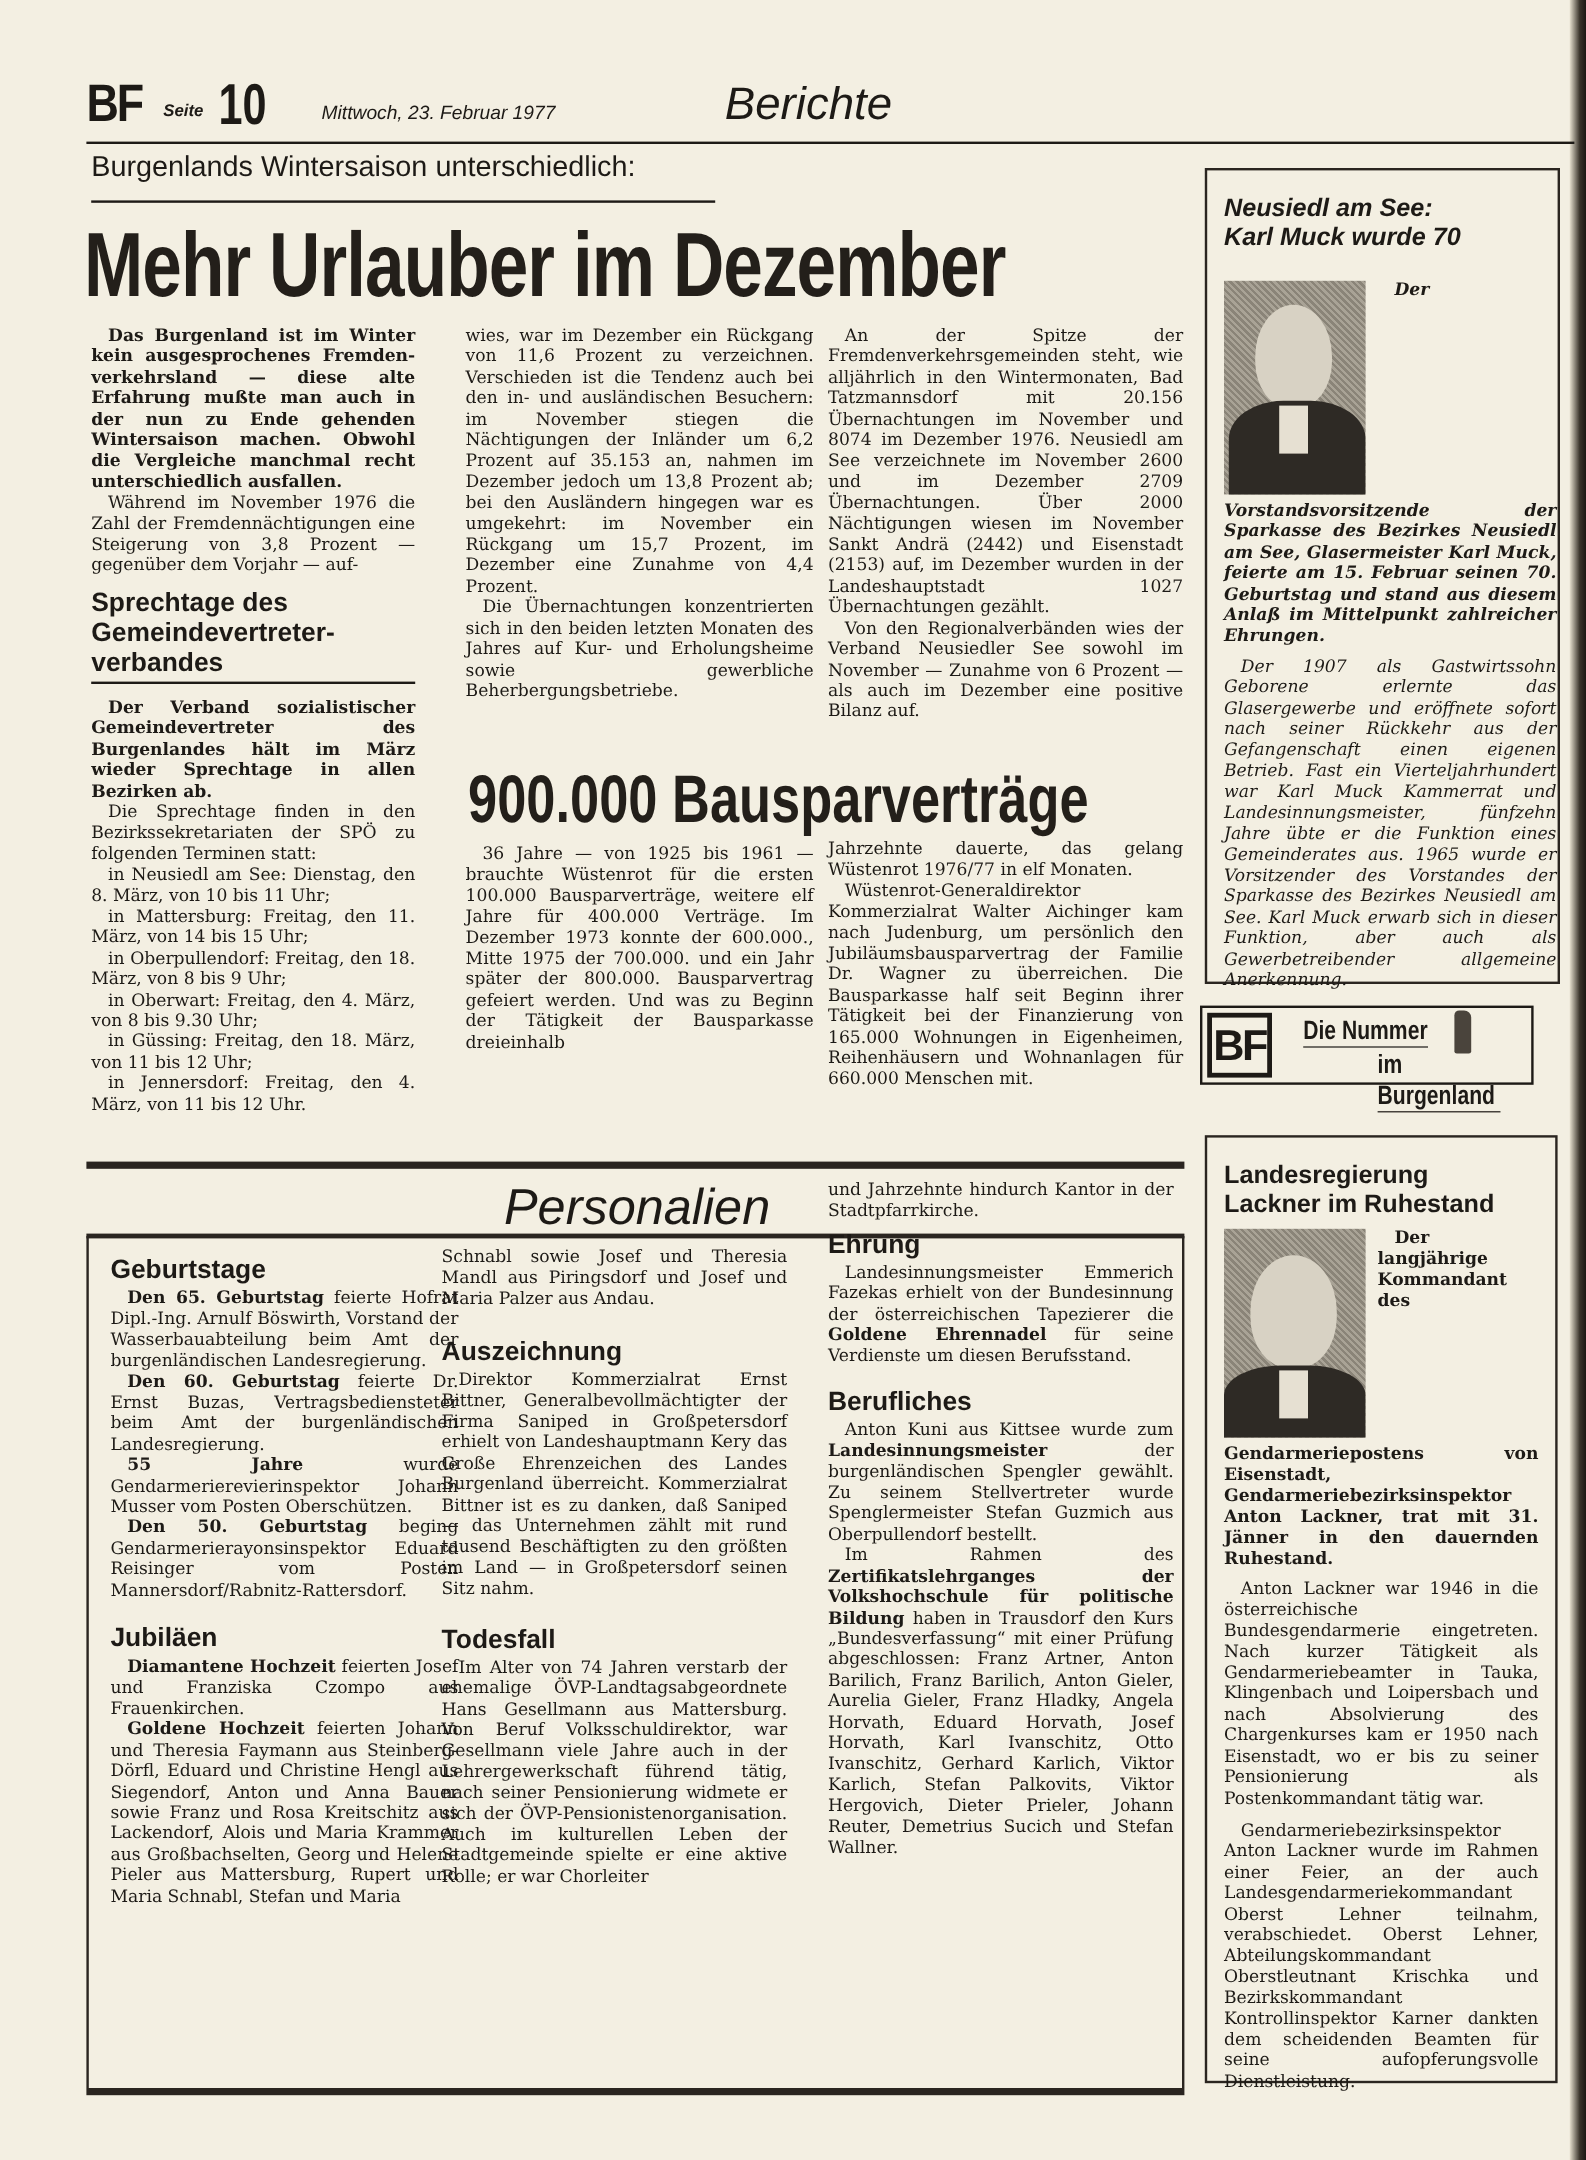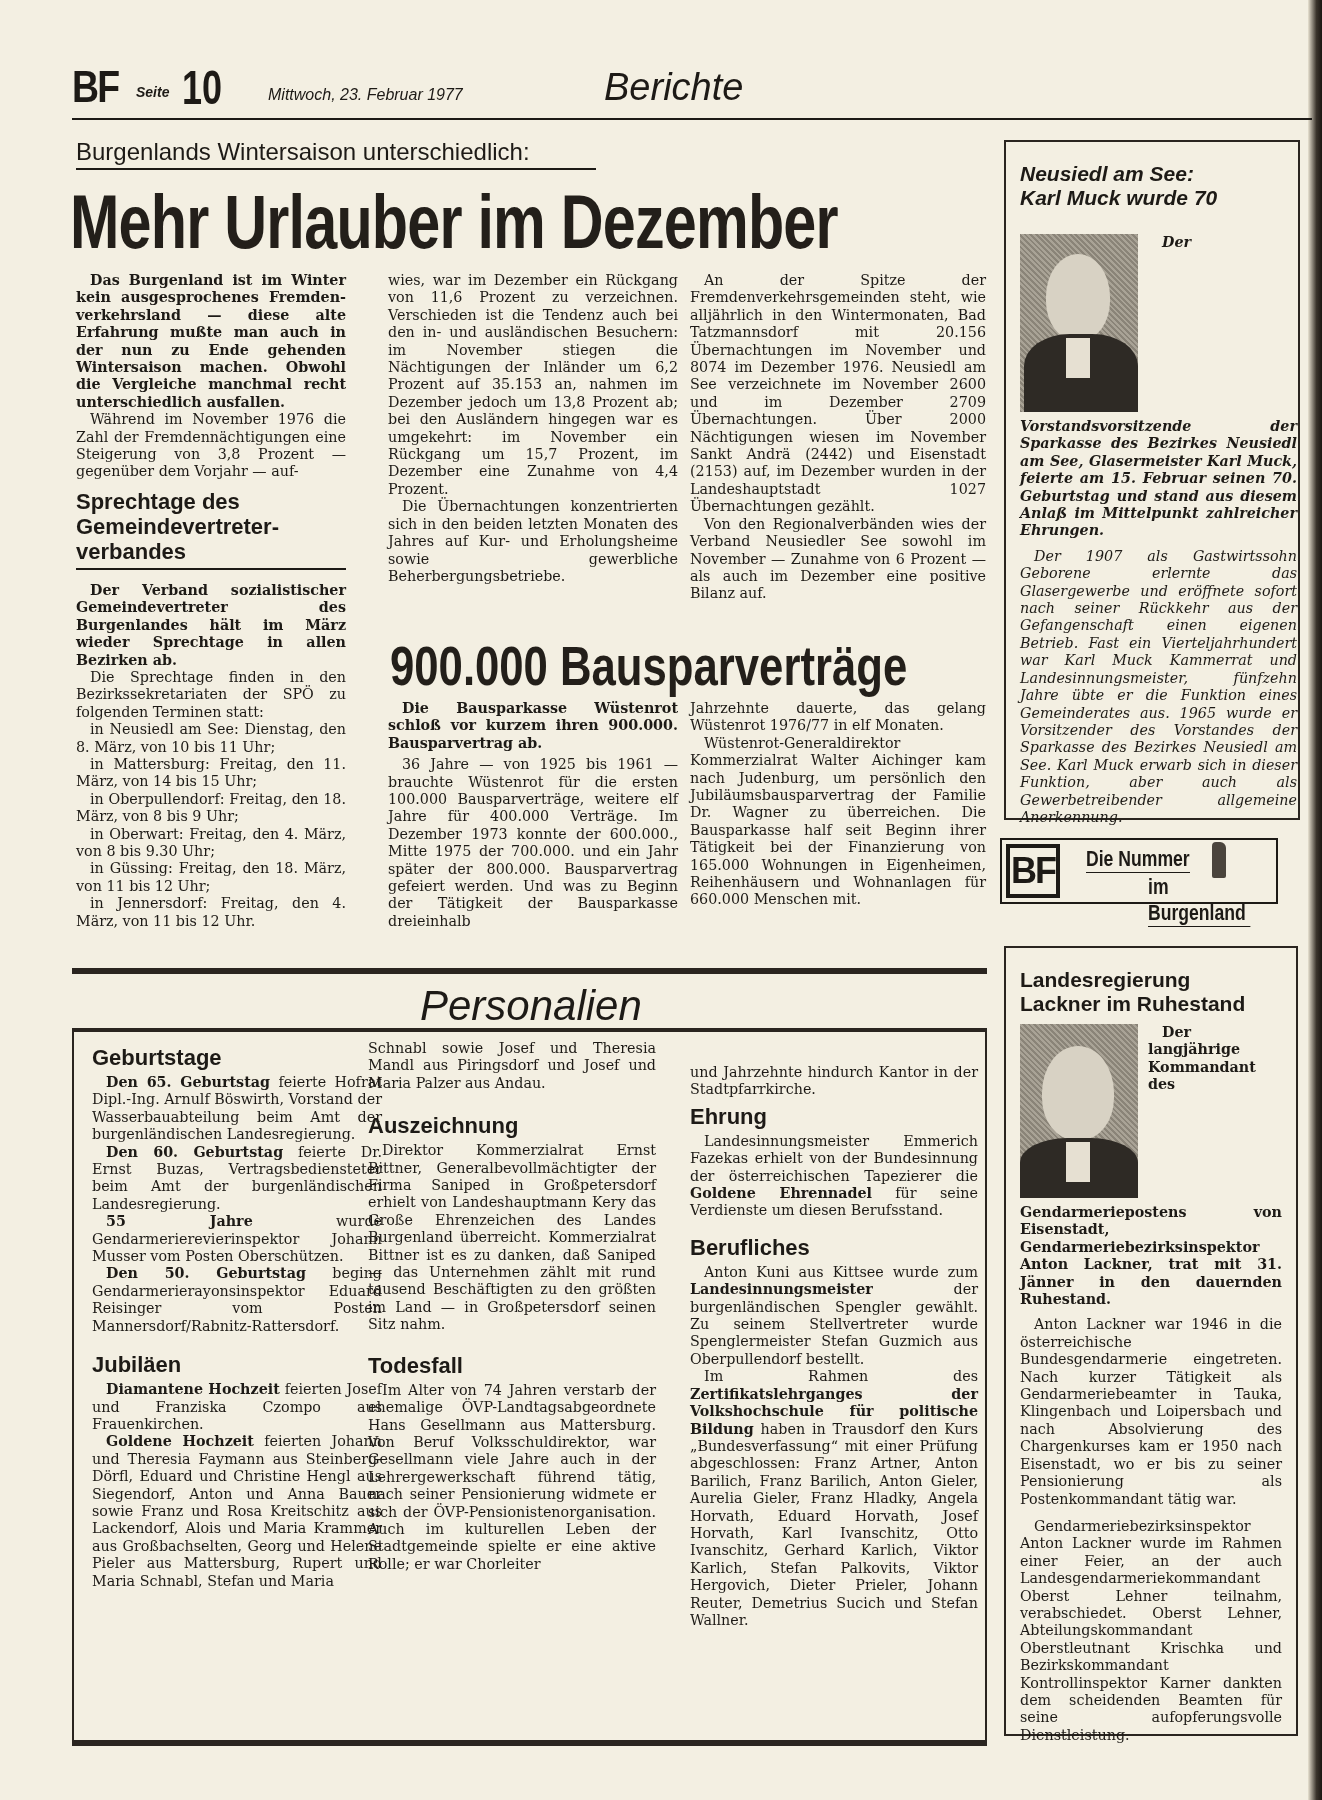--- a/index.html
+++ b/index.html
@@ -18,21 +18,21 @@
   .abs { position: absolute; }
 
   
   .mast { left: 72px; top: 62px; width: 1240px; height: 58px; border-bottom: 2px solid #1d1a16; }
   .mast .bf { position: absolute; left: 0; top: 0; font-family: "Liberation Sans", sans-serif; font-weight: 700; font-size: 44px; letter-spacing: -2px; transform: scaleX(0.85); transform-origin: left; }
   .mast .seite { position: absolute; left: 64px; top: 22px; font-family: "Liberation Sans", sans-serif; font-weight: 700; font-style: italic; font-size: 14px; }
   .mast .num { position: absolute; left: 110px; top: -2px; font-family: "Liberation Sans", sans-serif; font-weight: 700; font-size: 48px; transform: scaleX(0.75); transform-origin: left; }
   .mast .date { position: absolute; left: 196px; top: 24px; font-family: "Liberation Sans", sans-serif; font-style: italic; font-size: 16px; }
   .mast .section { position: absolute; left: 532px; top: 4px; font-family: "Liberation Sans", sans-serif; font-style: italic; font-size: 38px; }
 
-  .kicker { left: 76px; top: 138px; font-family: "Liberation Sans", sans-serif; font-size: 24px; border-bottom: 2px solid #1d1a16; padding-bottom: 2px; width: 520px; }
+  .kicker { left: 76px; top: 126px; font-family: "Liberation Sans", sans-serif; font-size: 24px; border-bottom: 2px solid #1d1a16; padding-bottom: 13px; width: 520px; }
   .headline { left: 70px; top: 182px; width: 920px; font-family: "Liberation Sans", sans-serif; font-weight: 900; font-size: 76px; line-height: 80px; letter-spacing: -1px; transform: scaleX(0.78); transform-origin: left; white-space: nowrap; color: #231f1a; }
 
   .col { font-size: 14.3px; line-height: 17.4px; text-align: justify; hyphens: manual; }
   .col p { text-indent: 14px; }
   .col p.noindent { text-indent: 0; }
   .b { font-weight: 700; }
   .subhead { font-family: "Liberation Sans", sans-serif; font-weight: 700; font-size: 22px; line-height: 25px; text-align: left; }
   .rule { border-bottom: 2px solid #1d1a16; margin: 4px 0 12px 0; }
 
   .headline2 { left: 390px; top: 636px; font-family: "Liberation Sans", sans-serif; font-weight: 900; font-size: 56px; line-height: 60px; transform: scaleX(0.78); transform-origin: left; white-space: nowrap; color: #231f1a; }
@@ -93,21 +93,20 @@
   <p>Die Übernachtungen konzentrierten sich in den beiden letzten Monaten des Jahres auf Kur- und Erholungsheime sowie gewerbliche Beherbergungsbetriebe.</p>
 </div>
 
 <div class="abs col" style="left:690px; top:272px; width:296px;">
   <p>An der Spitze der Fremdenverkehrsgemeinden steht, wie alljährlich in den Wintermonaten, Bad Tatzmannsdorf mit 20.156 Übernachtungen im November und 8074 im Dezember 1976. Neusiedl am See verzeichnete im November 2600 und im Dezember 2709 Übernachtungen. Über 2000 Nächtigungen wiesen im November Sankt Andrä (2442) und Eisenstadt (2153) auf, im Dezember wurden in der Landeshauptstadt 1027 Übernachtungen gezählt.</p>
   <p>Von den Regionalverbänden wies der Verband Neusiedler See sowohl im November — Zunahme von 6 Prozent — als auch im Dezember eine positive Bilanz auf.</p>
 </div>
 
 <div class="abs headline2">900.000 Bausparverträge</div>
 <div class="abs col" style="left:388px; top:700px; width:290px;">
-  <p class="b">Die Bausparkasse Wüstenrot schloß vor kurzem ihren 900.000. Bausparvertrag ab.</p>
   <div style="height:4px"></div>
   <p>36 Jahre — von 1925 bis 1961 — brauchte Wüstenrot für die ersten 100.000 Bausparverträge, weitere elf Jahre für 400.000 Verträge. Im Dezember 1973 konnte der 600.000., Mitte 1975 der 700.000. und ein Jahr später der 800.000. Bausparvertrag gefeiert werden. Und was zu Beginn der Tätigkeit der Bausparkasse dreieinhalb</p>
 </div>
 <div class="abs col" style="left:690px; top:700px; width:296px;">
   <p class="noindent">Jahrzehnte dauerte, das gelang Wüstenrot 1976/77 in elf Monaten.</p>
   <p>Wüstenrot-Generaldirektor Kommerzialrat Walter Aichinger kam nach Judenburg, um persönlich den Jubiläumsbausparvertrag der Familie Dr. Wagner zu überreichen. Die Bausparkasse half seit Beginn ihrer Tätigkeit bei der Finanzierung von 165.000 Wohnungen in Eigenheimen, Reihenhäusern und Wohnanlagen für 660.000 Menschen mit.</p>
 </div>
 
 <div class="abs box" style="left:1004px; top:140px; width:296px; height:680px; padding:20px 1px 10px 14px;font-style:italic;">
   <div class="box-title">Neusiedl am See:</div>
@@ -152,21 +151,21 @@
 <div class="abs col" style="left:368px; top:1040px; width:288px;">
   <p class="noindent">Schnabl sowie Josef und Theresia Mandl aus Piringsdorf und Josef und Maria Palzer aus Andau.</p>
   <div style="height:16px"></div>
   <div class="sec-head">Auszeichnung</div>
   <p>Direktor Kommerzialrat Ernst Bittner, Generalbevollmächtigter der Firma Saniped in Großpetersdorf erhielt von Landeshauptmann Kery das Große Ehrenzeichen des Landes Burgenland überreicht. Kommerzialrat Bittner ist es zu danken, daß Saniped — das Unternehmen zählt mit rund tausend Beschäftigten zu den größten im Land — in Großpetersdorf seinen Sitz nahm.</p>
   <div style="height:14px"></div>
   <div class="sec-head">Todesfall</div>
   <p>Im Alter von 74 Jahren verstarb der ehemalige ÖVP-Landtagsabgeordnete Hans Gesellmann aus Mattersburg. Von Beruf Volksschuldirektor, war Gesellmann viele Jahre auch in der Lehrergewerkschaft führend tätig, nach seiner Pensionierung widmete er sich der ÖVP-Pensionistenorganisation. Auch im kulturellen Leben der Stadtgemeinde spielte er eine aktive Rolle; er war Chorleiter</p>
 </div>
 
-<div class="abs col" style="left:690px; top:1064px; width:288px;">
+<div class="abs col" style="left:690px; top:984px; width:288px;">
   <p class="noindent">und Jahrzehnte hindurch Kantor in der Stadtpfarrkirche.</p>
   <div class="sec-head">Ehrung</div>
   <p><span>Landesinnungsmeister Emmerich Fazekas erhielt von der Bundesinnung der österreichischen Tapezierer die </span><span class="b">Goldene Ehrennadel</span><span> für seine Verdienste um diesen Berufsstand.</span></p>
   <div style="height:10px"></div>
   <div class="sec-head">Berufliches</div>
   <p><span>Anton Kuni aus Kittsee wurde zum </span><span class="b">Landesinnungsmeister</span><span> der burgenländischen Spengler gewählt. Zu seinem Stellvertreter wurde Spenglermeister Stefan Guzmich aus Oberpullendorf bestellt.</span></p>
   <p><span>Im Rahmen des </span><span class="b">Zertifikatslehrganges der Volkshochschule für politische Bildung</span><span> haben in Trausdorf den Kurs „Bundesverfassung“ mit einer Prüfung abgeschlossen: Franz Artner, Anton Barilich, Franz Barilich, Anton Gieler, Aurelia Gieler, Franz Hladky, Angela Horvath, Eduard Horvath, Josef Horvath, Karl Ivanschitz, Otto Ivanschitz, Gerhard Karlich, Viktor Karlich, Stefan Palkovits, Viktor Hergovich, Dieter Prieler, Johann Reuter, Demetrius Sucich und Stefan Wallner.</span></p>
 </div>
 
 <div class="abs thickbar" style="left:72px; top:1740px; width:915px;"></div>

